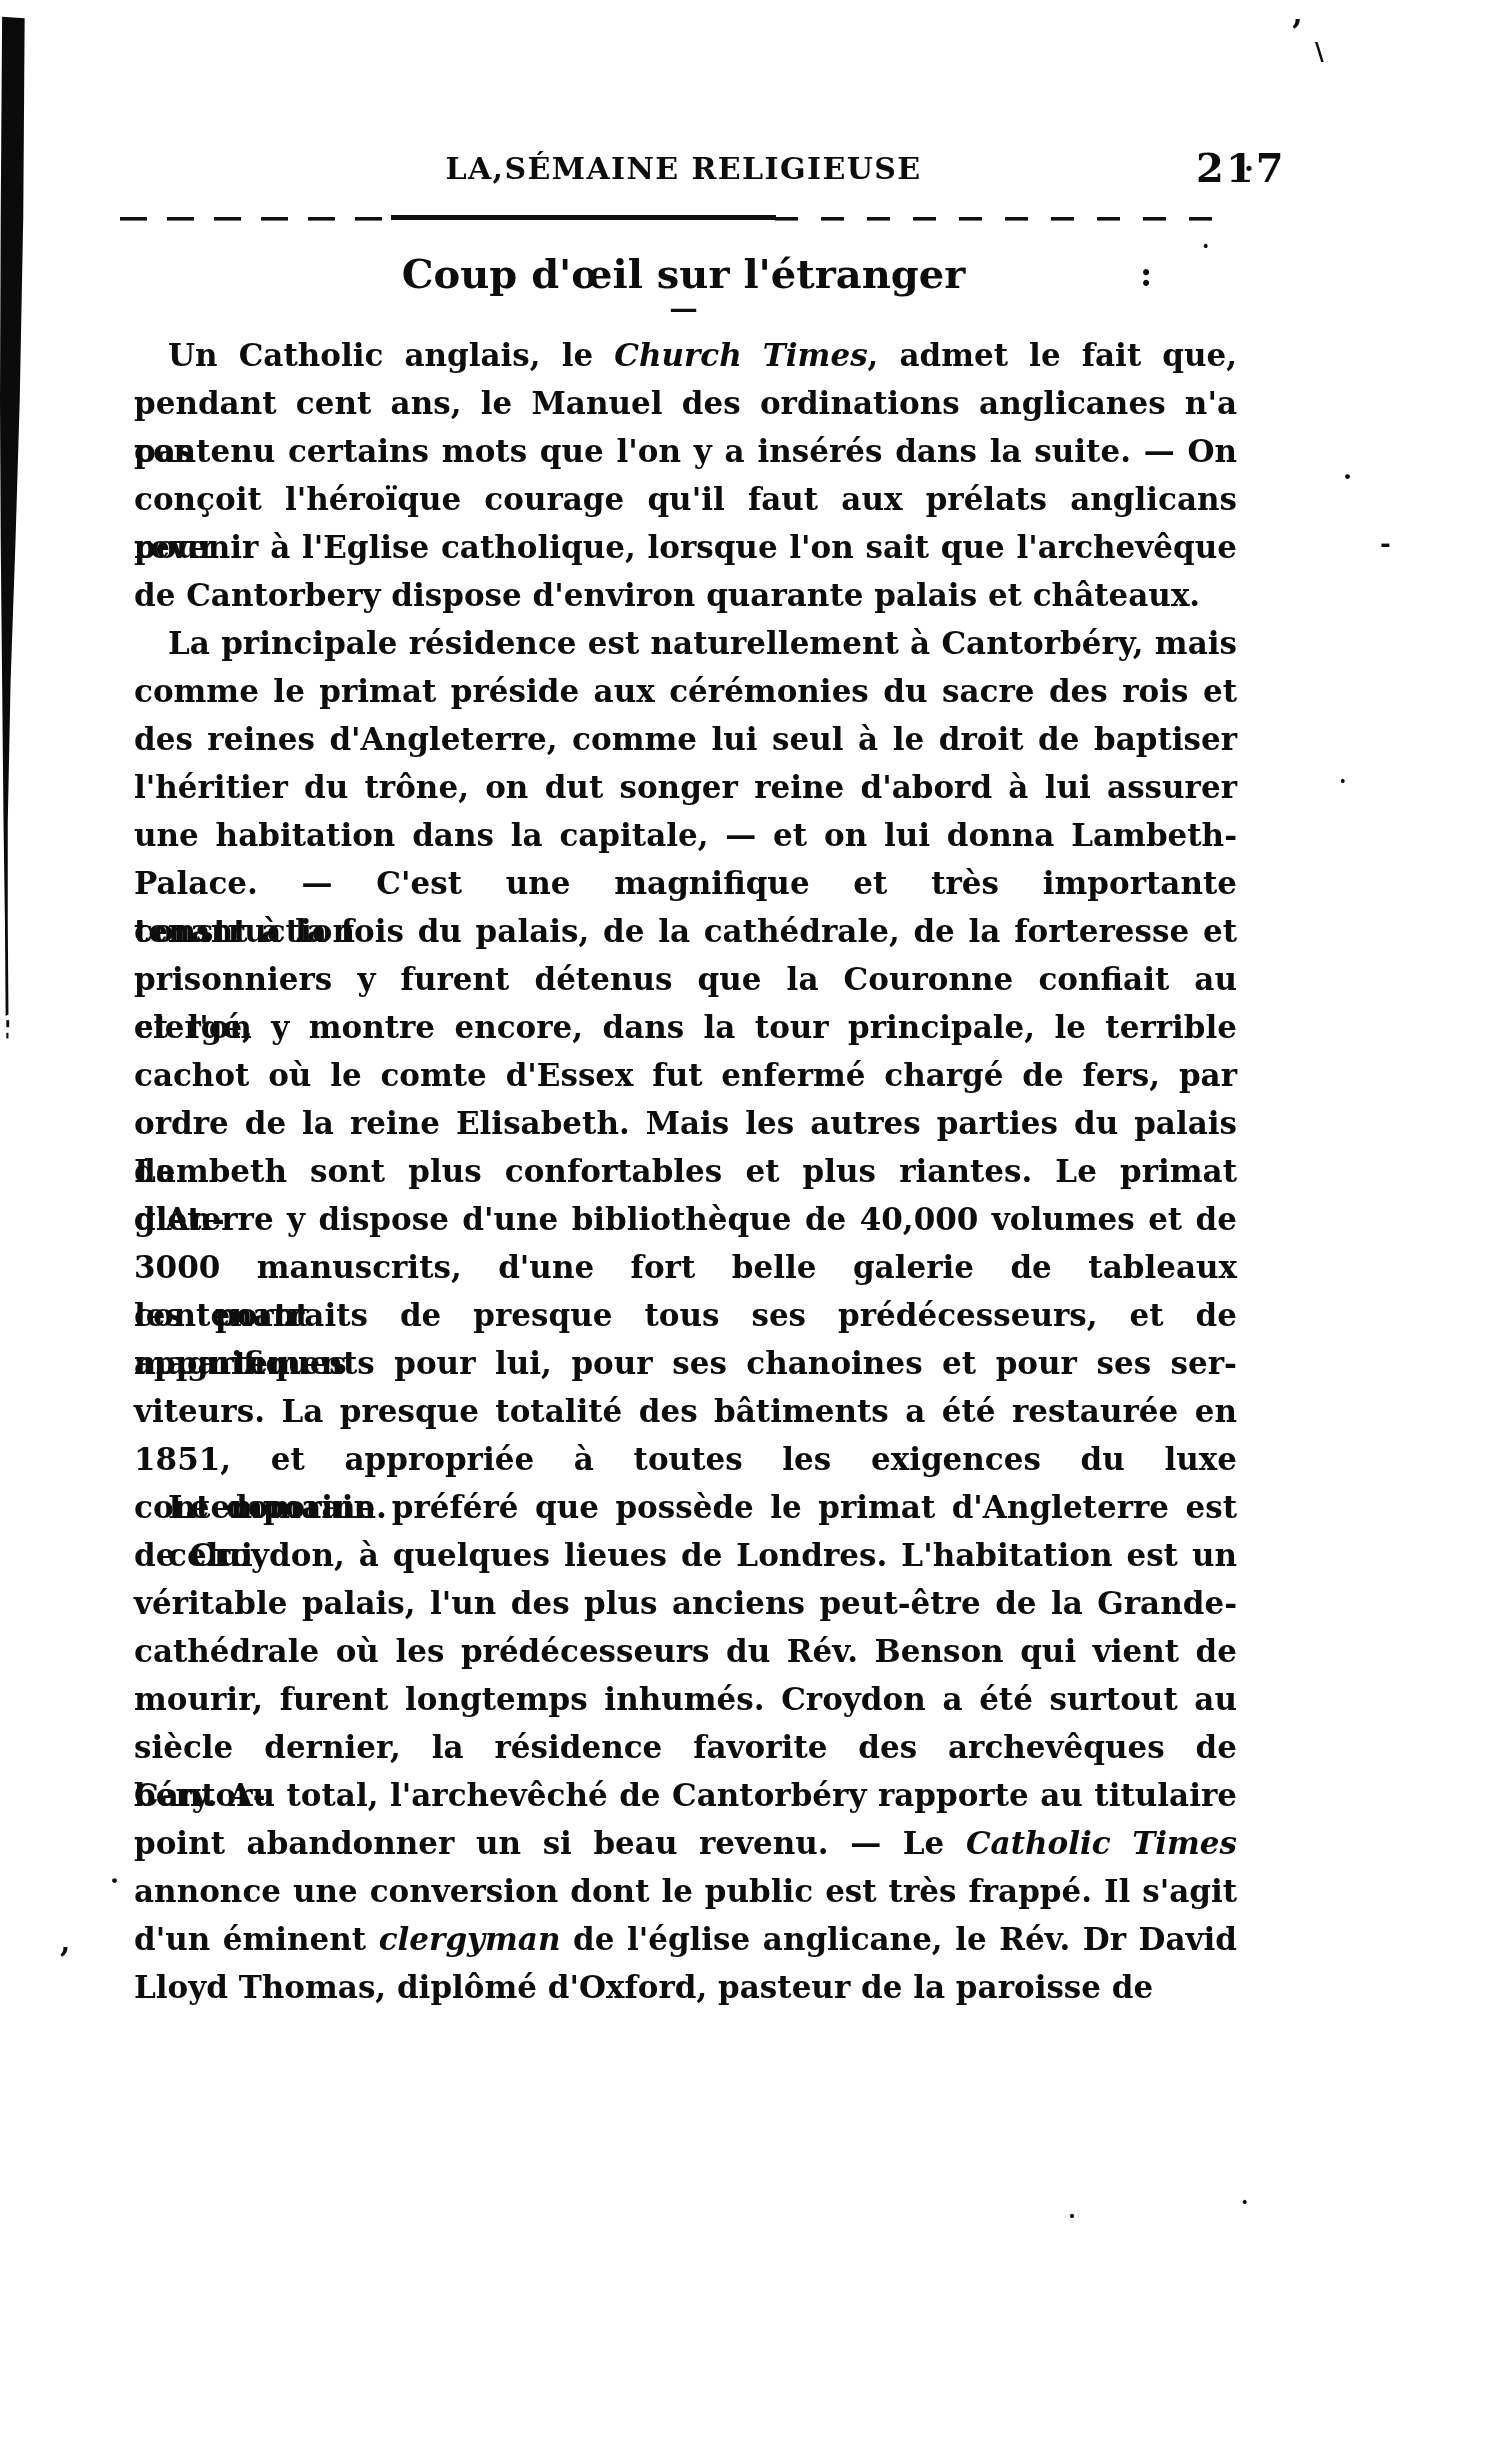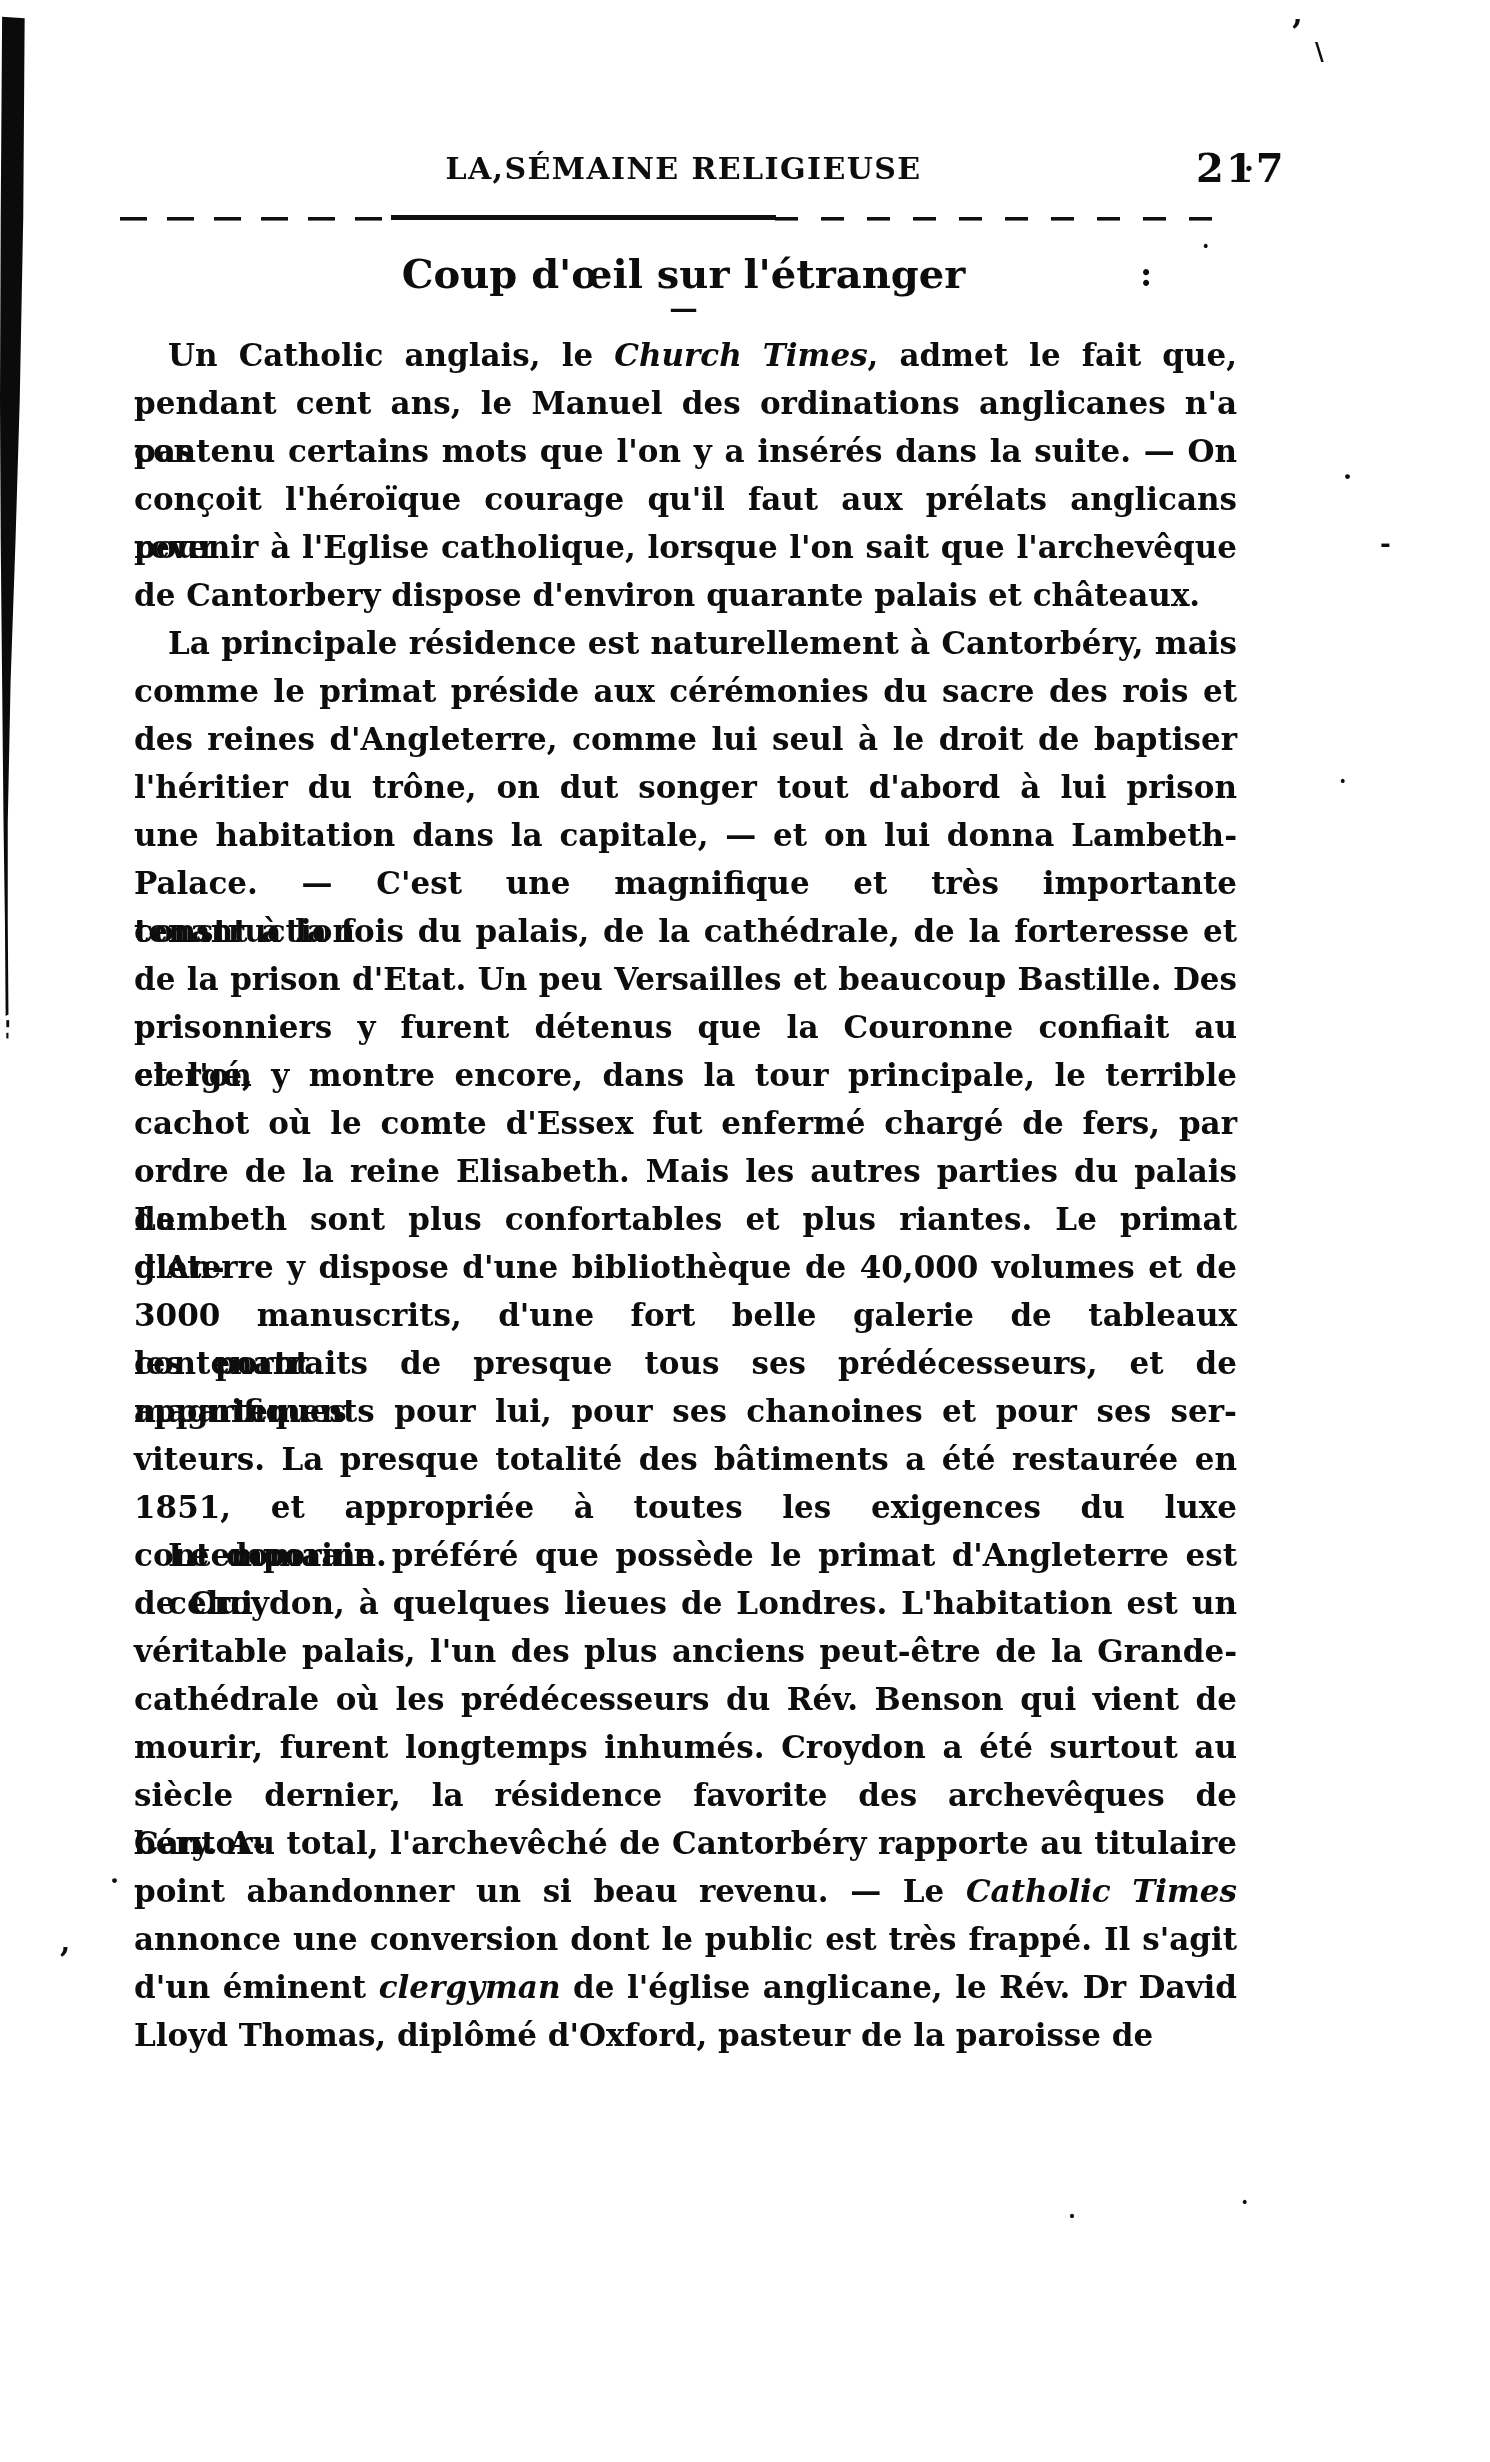--- a/index.html
+++ b/index.html
@@ -84,25 +84,24 @@
   <div class="body-text">
       <div class="line p-first"><span>Un Catholic anglais, le </span><span class="it">Church Times</span><span>, admet le fait que,</span></div>
       <div class="line"><span>pendant cent ans, le Manuel des ordinations anglicanes n'a pas</span></div>
       <div class="line"><span>contenu certains mots que l'on y a insérés dans la suite. — On</span></div>
       <div class="line"><span>conçoit l'héroïque courage qu'il faut aux prélats anglicans pour</span></div>
       <div class="line"><span>revenir à l'Eglise catholique, lorsque l'on sait que l'archevêque</span></div>
       <div class="line p-last"><span>de Cantorbery dispose d'environ quarante palais et châteaux.</span></div>
       <div class="line p-first"><span>La principale résidence est naturellement à Cantorbéry, mais</span></div>
       <div class="line"><span>comme le primat préside aux cérémonies du sacre des rois et</span></div>
       <div class="line"><span>des reines d'Angleterre, comme lui seul à le droit de baptiser</span></div>
-      <div class="line"><span>l'héritier du trône, on dut songer tout d'abord à lui prison</span></div>
+      <div class="line"><span>l'héritier du trône, on dut songer reine d'abord à lui assurer</span></div>
       <div class="line"><span>une habitation dans la capitale, — et on lui donna Lambeth-</span></div>
       <div class="line"><span>Palace. — C'est une magnifique et très importante construction</span></div>
       <div class="line"><span>tenant à la fois du palais, de la cathédrale, de la forteresse et</span></div>
-      <div class="line"><span>de la prison d'Etat. Un peu Versailles et beaucoup Bastille. Des</span></div>
       <div class="line"><span>prisonniers y furent détenus que la Couronne confiait au clergé,</span></div>
       <div class="line"><span>et l'on y montre encore, dans la tour principale, le terrible</span></div>
       <div class="line"><span>cachot où le comte d'Essex fut enfermé chargé de fers, par</span></div>
       <div class="line"><span>ordre de la reine Elisabeth. Mais les autres parties du palais de</span></div>
       <div class="line"><span>Lambeth sont plus confortables et plus riantes. Le primat d'An-</span></div>
       <div class="line"><span>gleterre y dispose d'une bibliothèque de 40,000 volumes et de</span></div>
       <div class="line"><span>3000 manuscrits, d'une fort belle galerie de tableaux contenant</span></div>
       <div class="line"><span>les portraits de presque tous ses prédécesseurs, et de magnifiques</span></div>
       <div class="line"><span>appartements pour lui, pour ses chanoines et pour ses ser-</span></div>
       <div class="line"><span>viteurs. La presque totalité des bâtiments a été restaurée en</span></div>

